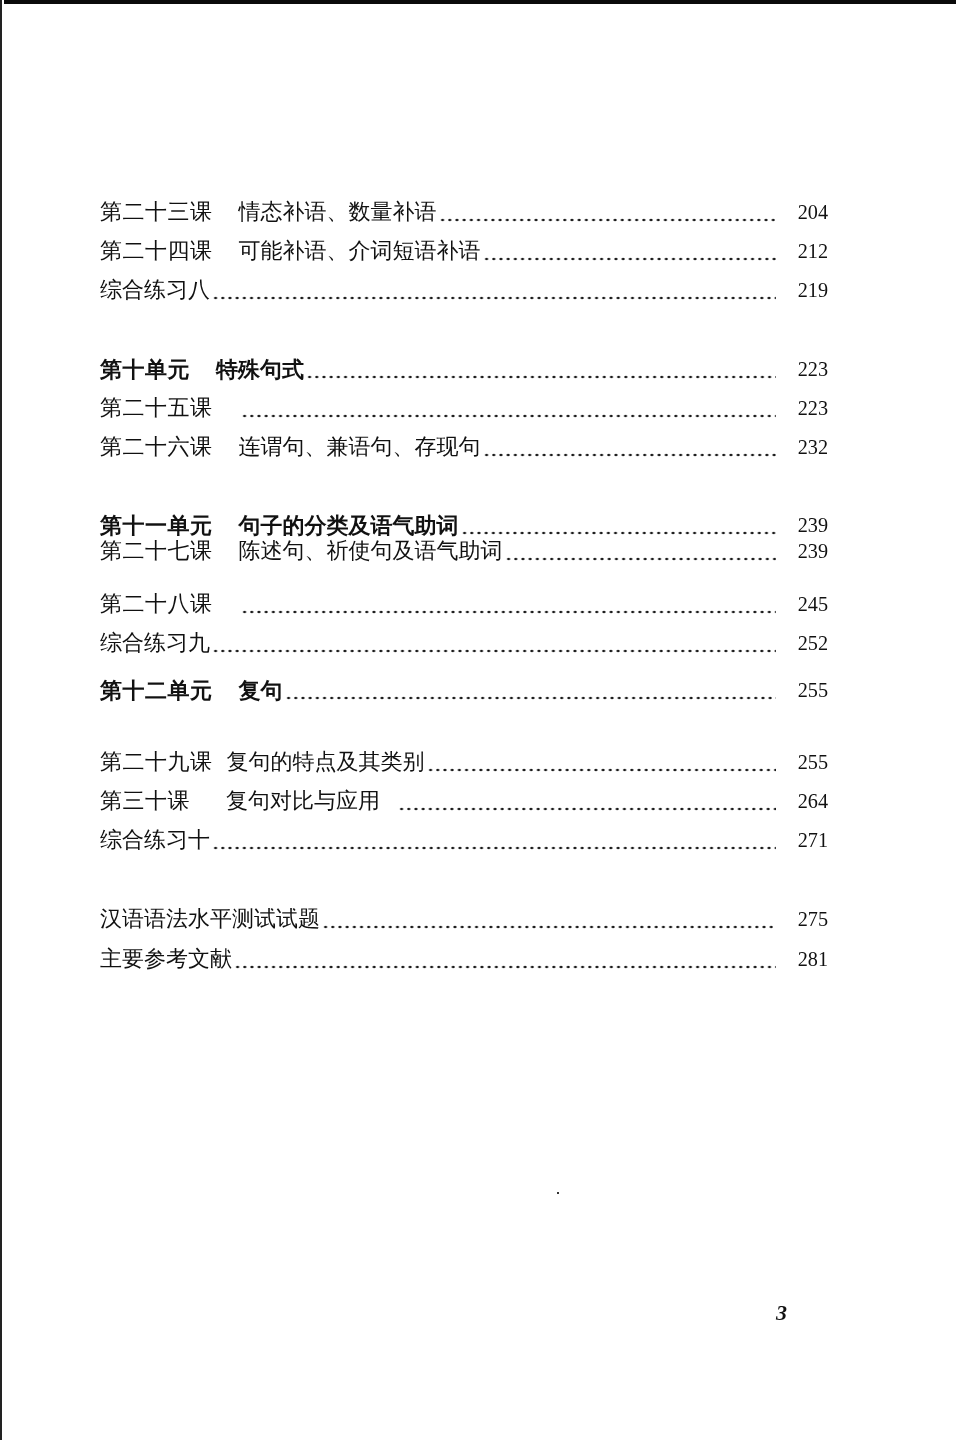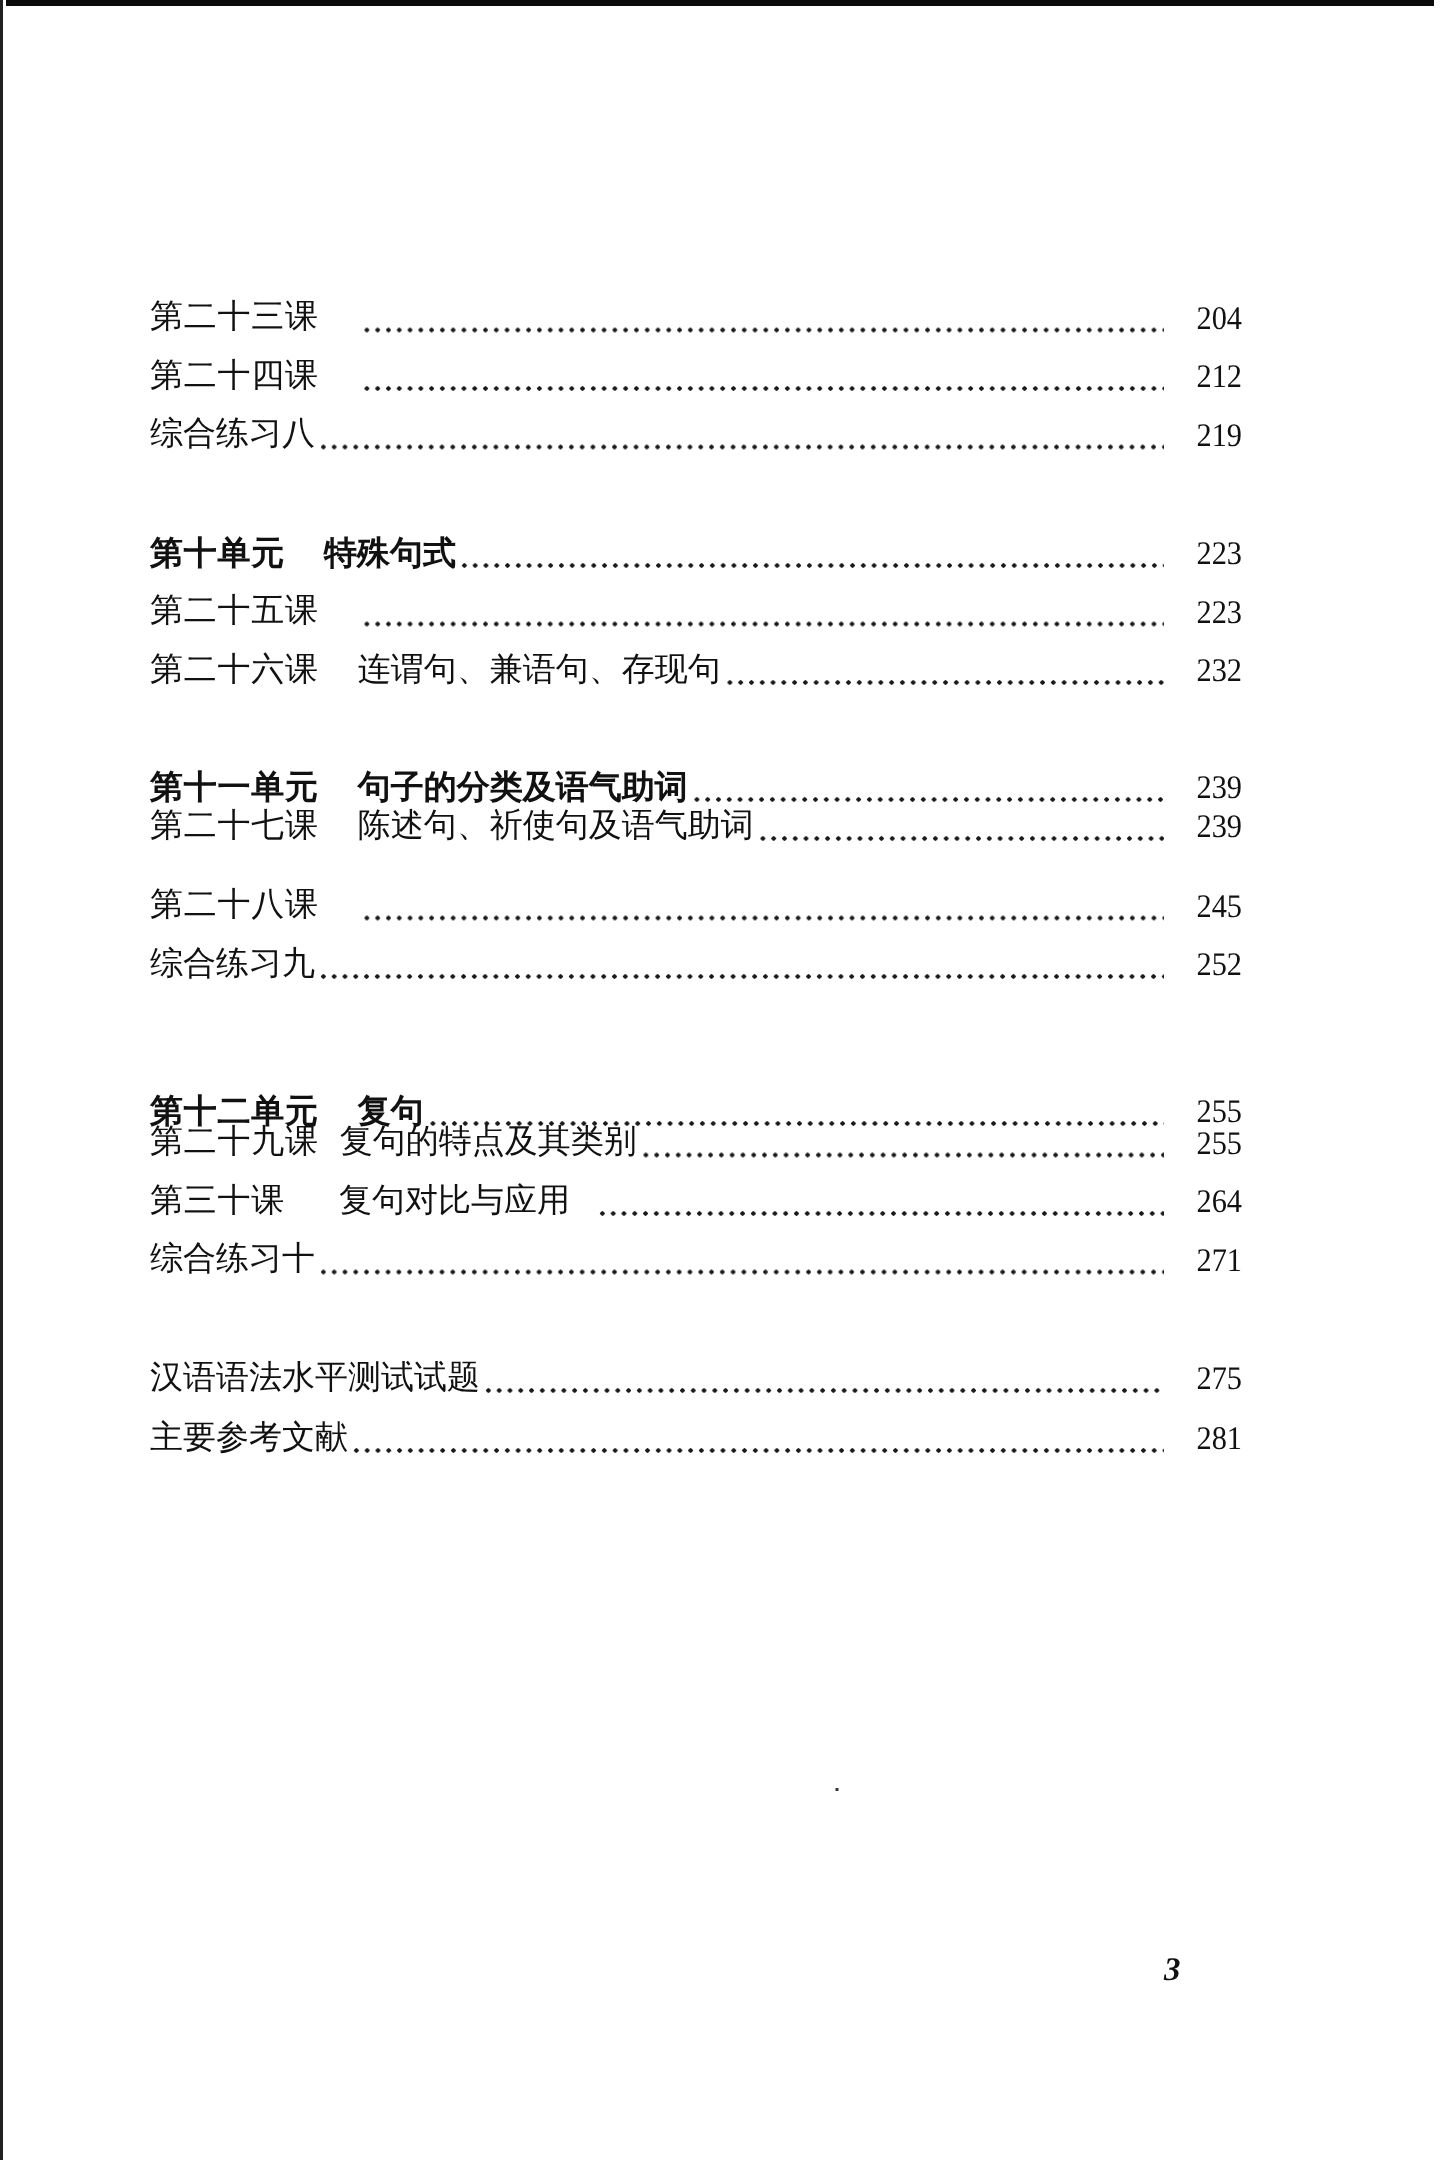--- a/index.html
+++ b/index.html
@@ -102,26 +102,28 @@
 <body>
 
 <div class="left-edge"></div>
 <div class="top-rule"></div>
 
 <div class="toc">
 
   <div class="entry" style="top:197px">
     <span class="label num">第二十三课</span>
     <span class="gap"></span>
+    <span class="label">情态补语、数量补语</span>
     <span class="leader"></span>
     <span class="page">204</span>
   </div>
   <div class="entry" style="top:236px">
     <span class="label num">第二十四课</span>
     <span class="gap"></span>
+    <span class="label">可能补语、介词短语补语</span>
     <span class="leader"></span>
     <span class="page">212</span>
   </div>
   <div class="entry" style="top:275px">
     <span class="label">综合练习八</span>
     <span class="leader"></span>
     <span class="page">219</span>
   </div>
 
   <div class="entry unit" style="top:354px">
@@ -164,21 +166,21 @@
     <span class="gap"></span>
     <span class="leader"></span>
     <span class="page">245</span>
   </div>
   <div class="entry" style="top:628px">
     <span class="label">综合练习九</span>
     <span class="leader"></span>
     <span class="page">252</span>
   </div>
 
-  <div class="entry unit" style="top:726px">
+  <div class="entry unit" style="top:675px">
     <span class="label num">第十二单元</span>
     <span class="gap"></span>
     <span class="label">复句</span>
     <span class="leader"></span>
     <span class="page">255</span>
   </div>
   <div class="entry" style="top:747px">
     <span class="label num">第二十九课</span>
     <span class="gap small"></span>
     <span class="label">复句的特点及其类别</span>

